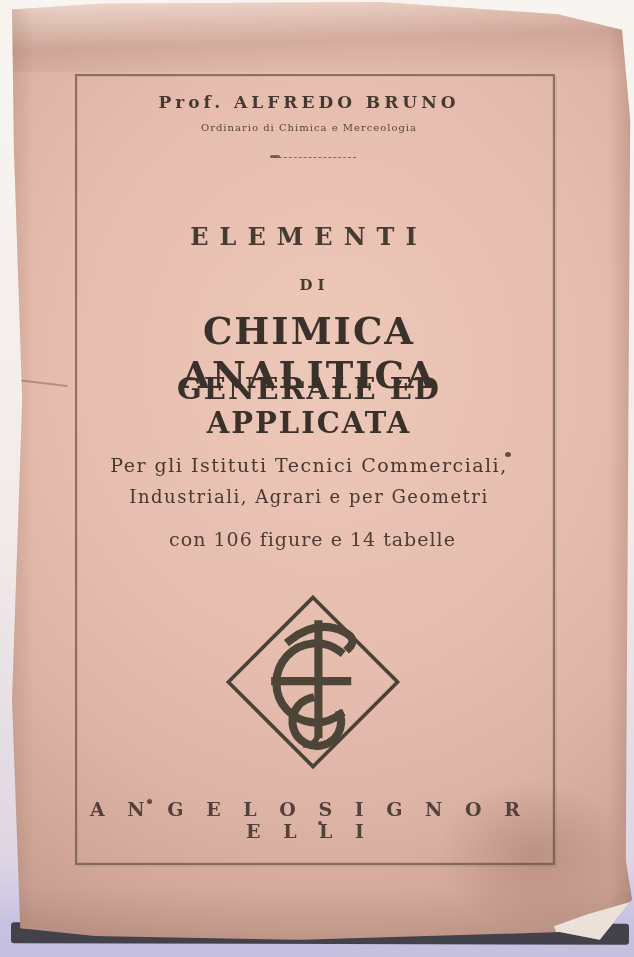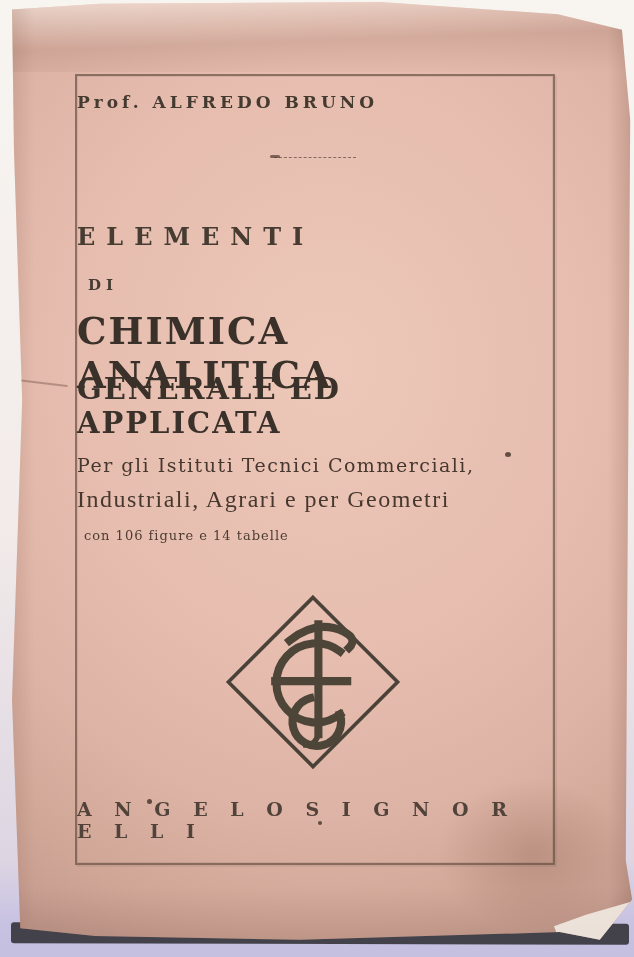--- a/index.html
+++ b/index.html
@@ -42,35 +42,35 @@
   .speck.s1{left:505px;top:452px;width:6px;height:5px;}
   .speck.s2{left:318px;top:821px;width:4px;height:4px;}
   .speck.s3{left:147px;top:799px;width:5px;height:5px;}
 
   
   .frame{
     position:absolute;left:75px;top:74px;width:476px;height:787px;
     border:2px solid rgba(92,72,58,.65);
     box-shadow:inset 0 0 0 1px rgba(92,72,58,.12), 2px 2px 0 rgba(92,72,58,.10);
   }
-  .line{position:absolute;left:0;right:12px;text-align:left;color:#3b3028;}
+  .line{position:absolute;left:0;right:12px;text-align:center;color:#3b3028;}
   .author{top:16px;font-weight:bold;font-size:17px;letter-spacing:4px;color:#453a30;}
   .role{top:46px;font-size:10px;letter-spacing:1px;color:#5a463c;}
   .institution{top:61px;font-size:9.5px;letter-spacing:.5px;color:#5a463c;}
   .rule{position:absolute;left:50%;top:81px;width:82px;margin-left:-41px;
     border-top:1.5px dashed rgba(80,58,46,.65);}
   .rule::before{content:"";position:absolute;left:-4px;top:-3px;width:10px;height:3px;
     background:rgba(80,58,46,.7);border-radius:2px;}
   .pretitle{top:146px;font-size:24px;letter-spacing:11px;color:#473c32;font-weight:600;}
   .di{top:200px;font-size:15px;letter-spacing:5px;color:#473c32;font-weight:600;margin-left:11px;}
   .maintitle{top:233px;font-size:37px;font-weight:bold;letter-spacing:2px;color:#3a312a;}
   .subtitle{top:296px;font-size:29px;font-weight:bold;letter-spacing:2px;color:#3a312a;}
   .aud1{top:378px;font-size:19px;letter-spacing:1.5px;color:#47382f;}
-  .aud2{top:410px;font-size:24px;letter-spacing:1.5px;color:#47382f;font-family:Liberation Serif, serif;}
-  .figures{top:452px;font-size:13px;letter-spacing:1px;color:#4c3c33;padding-left:7px;}
+  .aud2{top:410px;font-size:18px;letter-spacing:1.5px;color:#47382f;}
+  .figures{top:452px;font-size:19px;letter-spacing:1px;color:#4c3c33;padding-left:7px;}
   .monogram{position:absolute;left:50%;top:516px;width:180px;height:180px;margin-left:-92px;}
   .pub1{top:722px;font-size:19px;letter-spacing:8px;color:#51423a;font-weight:600;}
   .pub2{top:750px;font-size:14px;letter-spacing:6px;color:#51423a;font-weight:600;}
 </style>
 </head>
 <body>
 
 <div class="stage">
 
   <div class="book-edge"></div>
@@ -83,20 +83,21 @@
     <div class="stain-br"></div>
     <div class="tear-br"></div>
     <div class="crease"></div>
     <div class="speck s1"></div>
     <div class="speck s2"></div>
     <div class="speck s3"></div>
 
     <div class="frame">
 
       <div class="line author">Prof.  ALFREDO  BRUNO</div>
+      <div class="line role">Ordinario di Chimica e Merceologia</div>
       <div class="rule"></div>
 
       <div class="line pretitle">ELEMENTI</div>
       <div class="line di">DI</div>
       <div class="line maintitle">CHIMICA ANALITICA</div>
       <div class="line subtitle">GENERALE ED APPLICATA</div>
 
       <div class="line aud1">Per gli Istituti Tecnici Commerciali,</div>
       <div class="line aud2">Industriali, Agrari e per Geometri</div>
       <div class="line figures">con 106 figure e 14 tabelle</div>

